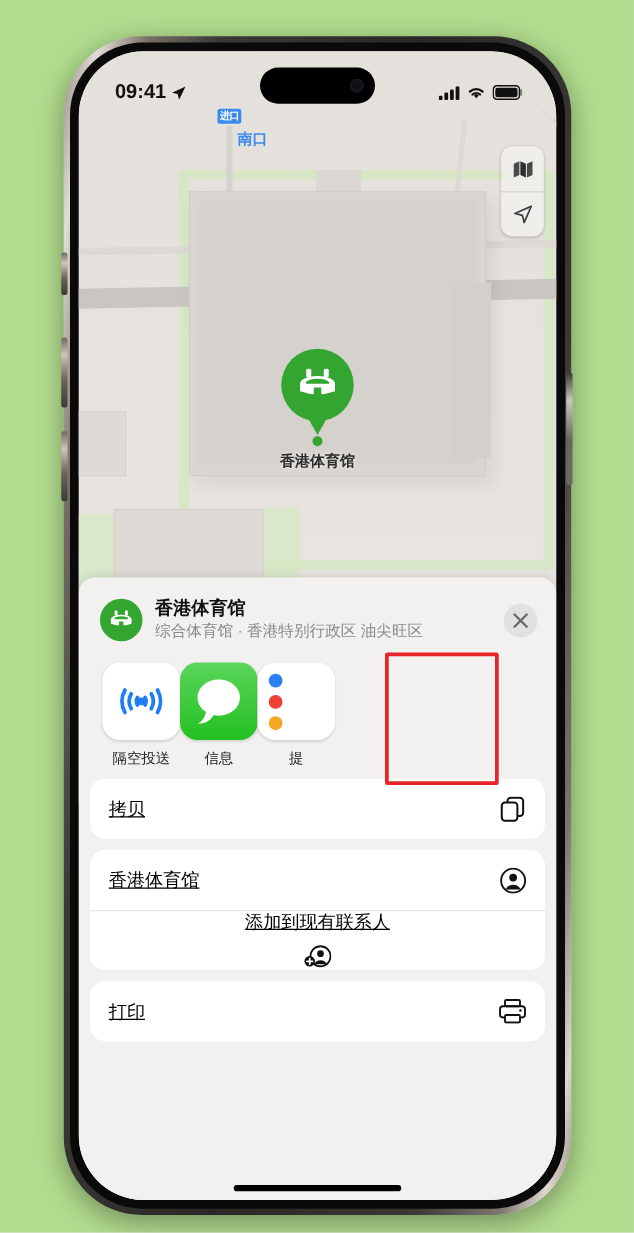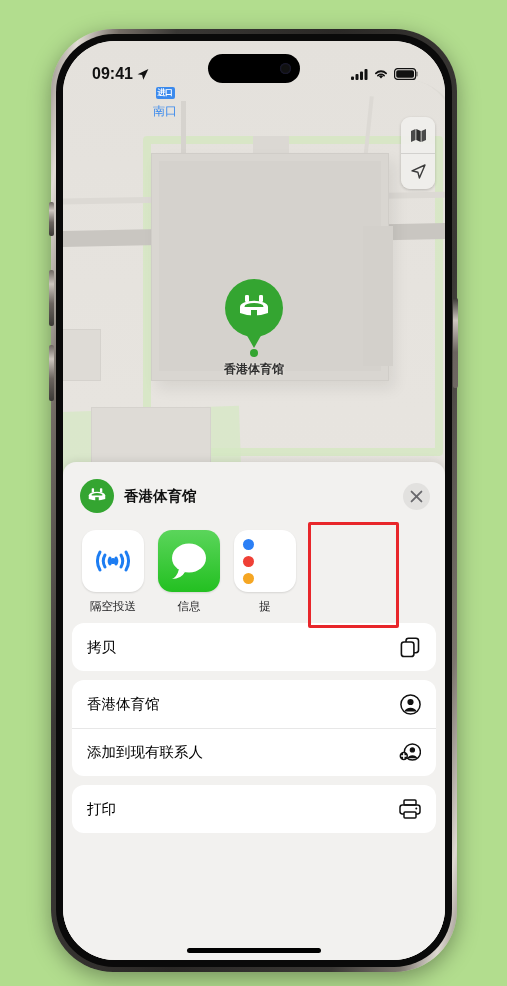--- a/index.html
+++ b/index.html
@@ -105,21 +105,21 @@
 
   .transit-label {
     position: absolute; left: 90px; top: 46px;
     display: flex; align-items: center; gap: 4px; flex-direction: column;
   }
   .transit-badge {
     background: #3b8aed; color: #fff; font-size: 8px; font-weight: 700;
     padding: 1px 2px; border-radius: 2px; letter-spacing: -.5px;
     line-height: 10px;
   }
-  .transit-name { color: #3b8aed; font-size: 12px; font-weight: 400; }
+  .transit-name { color: #3b8aed; font-size: 12px; font-weight: 700; margin-left: 37px; }
 
   
   .pin-wrap {
     position: absolute; left: 0; right: 0; top: 238px;
     display:flex; flex-direction: column; align-items:center;
   }
   .pin {
     width: 58px; height: 58px; border-radius: 50% 50% 50% 50%;
     background: #34a531; position: relative;
     display:flex; align-items:center; justify-content:center;
@@ -189,21 +189,21 @@
   .place-sub { font-size: 12.5px; color:#8a8a8e; line-height: 16px; margin-top:1px;
     white-space:nowrap; overflow:hidden; }
   .close-btn {
     width: 27px; height:27px; border-radius:50%; background:#e2e1df;
     display:flex;align-items:center;justify-content:center; flex:0 0 auto;
     color:#69696d; font-size: 16px; line-height:1;
   }
 
   
   .app-row {
-    display:flex; gap: 14px; padding: 5px 0 9px 10px;
+    display:flex; padding: 5px 0 9px 10px;
     position: relative;
   }
   .app-item { width: 62px; flex:0 0 auto; text-align:center; }
   .app-icon {
     width: 62px; height: 62px; border-radius: 14px; position:relative; overflow:hidden;
     box-shadow: 0 1px 2px rgba(0,0,0,.12);
   }
   .app-label { font-size: 11.5px; color:#1c1c1e; margin-top: 7px; font-weight:500; }
   .highlight-box {
     position:absolute; left: 236px; top: -3px; width: 91px; height: 106px;
@@ -221,23 +221,23 @@
   .ic-reminders { background:#fff; display:flex; flex-direction:column; justify-content:center;
      padding-left: 9px; gap: 6px; }
   .rem-dot { width: 11px; height:11px; border-radius:50%; }
 
   
   .action-group {
     background:#fff; border-radius: 12px; margin-bottom: 9px; overflow:hidden;
   }
   .action-row {
     height: 48px; display:flex; align-items:center; justify-content:space-between;
-    padding: 0 15px; font-size: 14.5px; color:#000;
-  }
-  .action-row + .action-row { box-shadow: inset 0 1px 0 #e7e7e7; }
+    padding: 0 15px; font-size: 14.5px; color:#000;text-decoration:underline;
+  }
+  .action-row + .action-row { box-shadow: inset 0 1px 0 #e7e7e7; flex-direction: column; }
   .action-icon { width: 22px; height:22px; display:flex;align-items:center;justify-content:center; }
 
   .home-indicator {
     position:absolute; left:50%; transform:translateX(-50%);
     bottom: 7px; width: 134px; height: 5px; border-radius: 3px; background:#000;
     z-index: 20;
   }
 </style>
 </head>
 <body>
@@ -339,20 +339,21 @@
           <rect x="8" y="2" width="4" height="7" rx="1.2" fill="#fff"></rect>
           <rect x="22" y="2" width="4" height="7" rx="1.2" fill="#fff"></rect>
           <ellipse cx="17" cy="14" rx="14" ry="6.2" fill="#fff"></ellipse>
           <ellipse cx="17" cy="13.4" rx="9.5" ry="3.4" fill="#34a531"></ellipse>
           <path d="M3 14 L3 20 Q17 25 31 20 L31 14 Z" fill="#fff"></path>
           <rect x="14" y="17" width="6" height="7" fill="#34a531"></rect>
         </svg>
       </div>
       <div class="place-text">
         <div class="place-title">香港体育馆</div>
+        <div class="place-sub">综合体育馆 · 香港特别行政区 油尖旺区</div>
       </div>
       <div class="close-btn">
         <svg width="13" height="13" viewBox="0 0 13 13">
           <path d="M1.6 1.6 L11.4 11.4 M11.4 1.6 L1.6 11.4" stroke="#69696d" stroke-width="1.9" stroke-linecap="round"></path>
         </svg>
       </div>
     </div>
 
     <div class="app-row">
 

